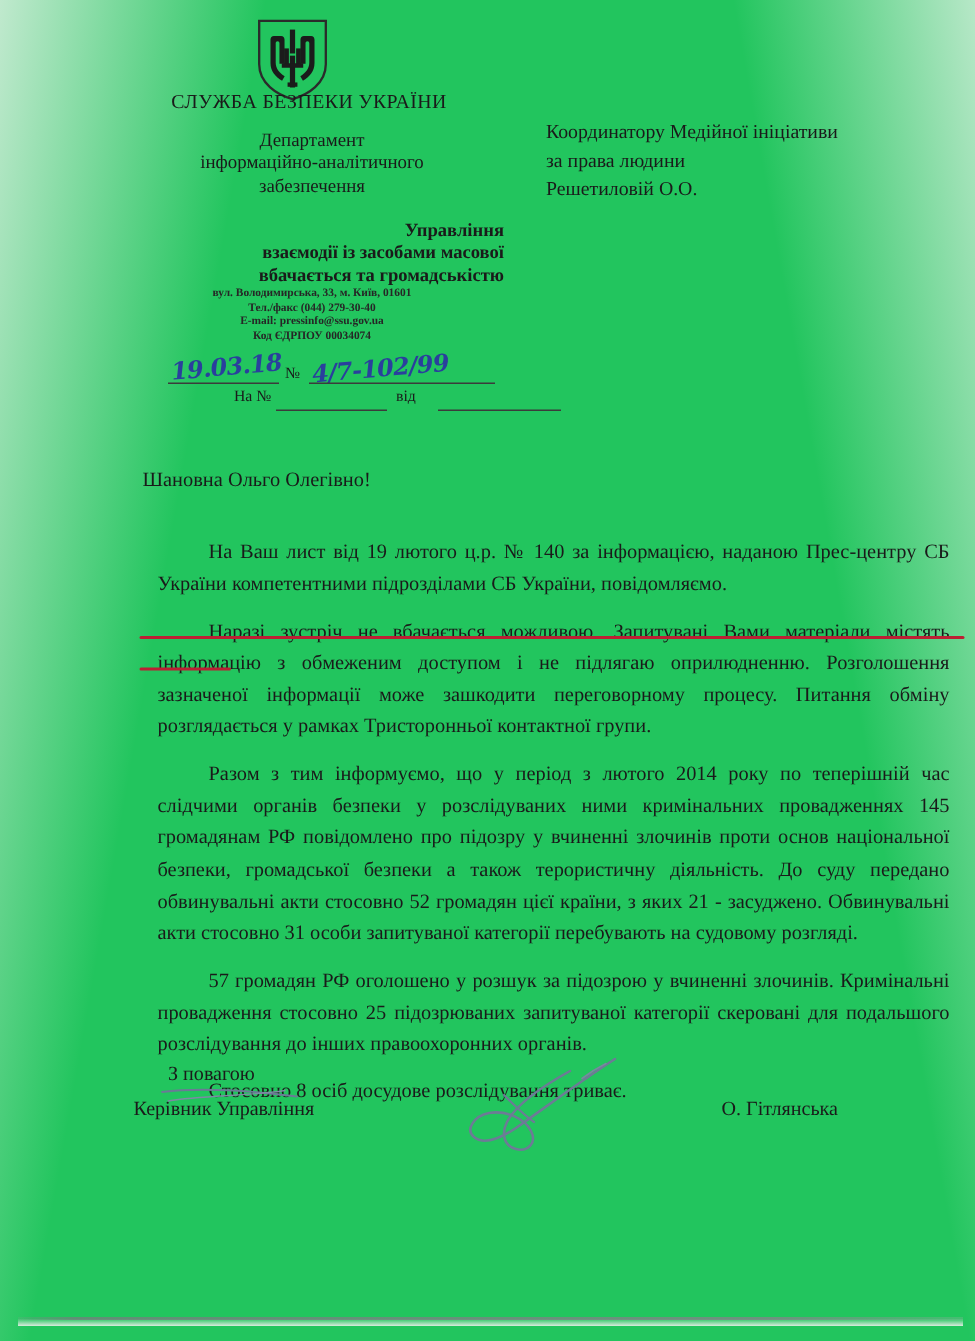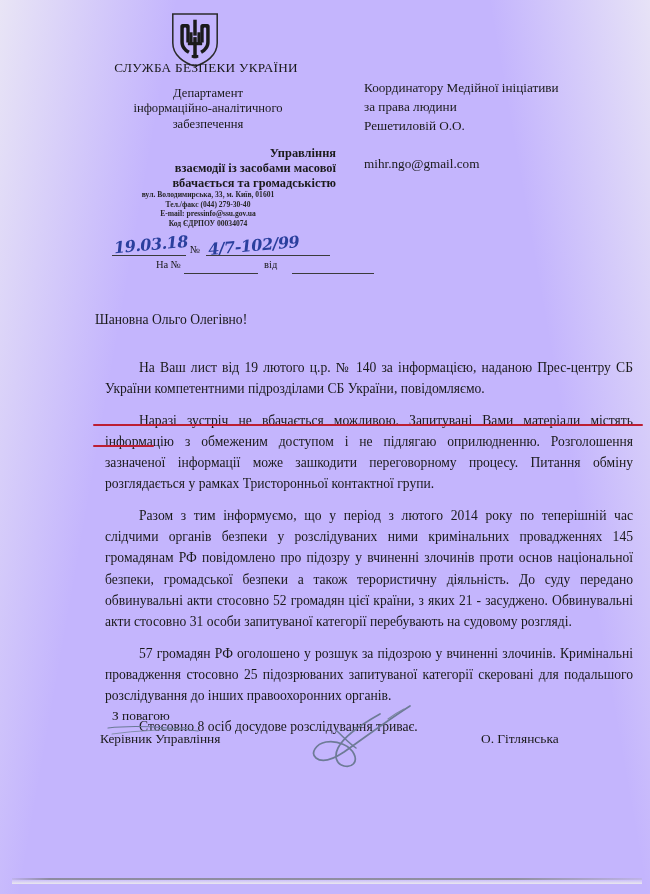--- a/index.html
+++ b/index.html
@@ -8,21 +8,21 @@
     background: #ffffff;
   }
   body {
     font-family: "Liberation Serif", "DejaVu Serif", serif;
     color: #1a1a1a;
   }
   .page {
     position: relative;
     width: 650px;
     height: 894px;
-    background: #c4b5fd;
+    background: #22c55e;
     overflow: hidden;
   }
   
   .paper-tone {
     position: absolute;
     inset: 0;
     background:
       linear-gradient(100deg, rgba(245,245,243,0.75) 0%, rgba(255,255,255,0) 22%),
       linear-gradient(260deg, rgba(246,246,244,0.7) 0%, rgba(255,255,255,0) 20%);
     pointer-events: none;
@@ -203,21 +203,21 @@
   }
   .sig-flourish {
     position: absolute;
     left: 106px;
     top: 724px;
     width: 96px;
     height: 14px;
   }
   .sig-role {
     position: absolute;
-    left: 100px;
+    left: 89px;
     top: 731px;
     font-size: 13.4px;
   }
   .sig-name {
     position: absolute;
     left: 481px;
     top: 731px;
     font-size: 13.4px;
   }
   .signature {
@@ -285,21 +285,20 @@
     <span class="lbl a">На №</span>
     <span class="rule a"></span>
     <span class="lbl b">від</span>
     <span class="rule b"></span>
   </div>
 
   <div class="addressee">
     <div>Координатору Медійної ініціативи</div>
     <div>за права людини</div>
     <div>Решетиловій О.О.</div>
-    <div class="email">mihr.ngo@gmail.com</div>
   </div>
 
   <div class="salutation">Шановна Ольго Олегівно!</div>
 
   <div class="body-text">
     <p>На Ваш лист від 19 лютого ц.р. № 140 за інформацією, наданою Прес-центру СБ України компетентними підрозділами СБ України, повідомляємо.</p>
     <p>Наразі зустріч не вбачається можливою. Запитувані Вами матеріали містять інформацію з обмеженим доступом і не підлягаю оприлюдненню. Розголошення зазначеної інформації може зашкодити переговорному процесу. Питання обміну розглядається у рамках Тристоронньої контактної групи.</p>
     <p>Разом з тим інформуємо, що у період з лютого 2014 року по теперішній час слідчими органів безпеки у розслідуваних ними кримінальних провадженнях 145 громадянам РФ повідомлено про підозру у вчиненні злочинів проти основ національної безпеки, громадської безпеки а також терористичну діяльність. До суду передано обвинувальні акти стосовно 52 громадян цієї країни, з яких 21 - засуджено. Обвинувальні акти стосовно 31 особи запитуваної категорії перебувають на судовому розгляді.</p>
     <p>57 громадян РФ оголошено у розшук за підозрою у вчиненні злочинів. Кримінальні провадження стосовно 25 підозрюваних запитуваної категорії скеровані для подальшого розслідування до інших правоохоронних органів.</p>
     <p>Стосовно 8 осіб досудове розслідування триває.</p>

